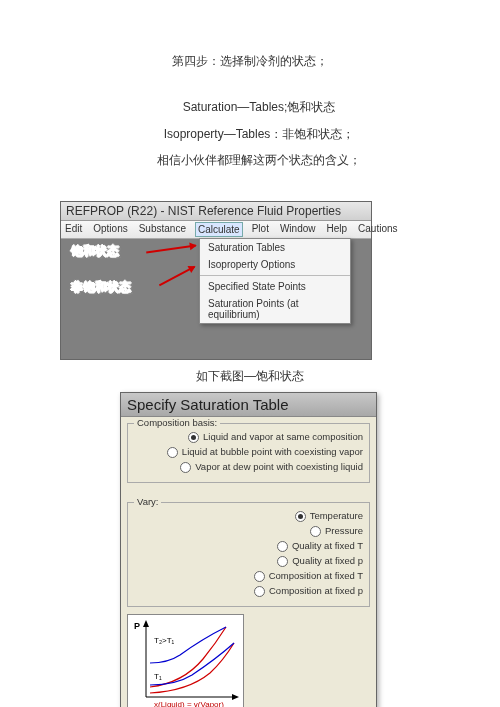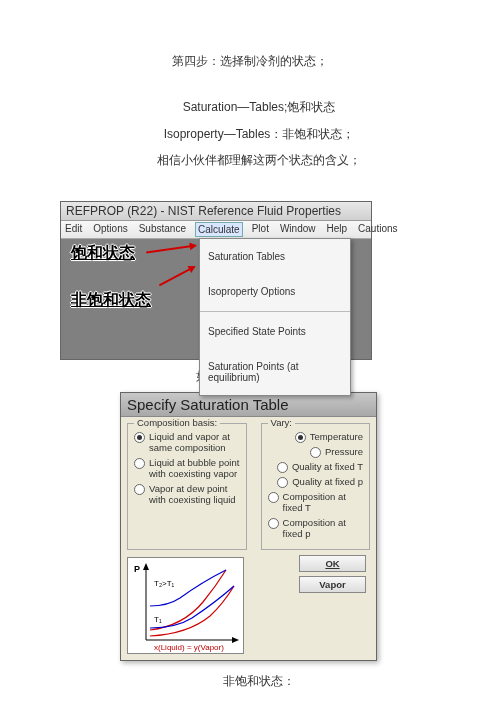--- a/index.html
+++ b/index.html
@@ -47,30 +47,29 @@
 .dropdown {
   position: absolute;
   left: 138px;
   top: -1px;
   width: 150px;
   background: #f5f5f5;
   border: 1px solid #888;
   box-shadow: 2px 2px 4px rgba(0,0,0,0.3);
   font-size: 10px;
 }
-.dropdown .mi { padding: 12px 8px; }
+.dropdown .mi { padding: 3px 8px; }
 .dropdown .sep { height:1px; background:#bbb; margin:2px 0; }
 .label-3d {
   position: absolute;
   font-weight: bold;
-  font-size: 16px;
-  color: #000000;
+  font-size: 12px;
+  color: #ffffff;
   text-shadow: 1px 0 #fff, -1px 0 #fff, 0 1px #fff, 0 -1px #fff, 2px 2px 0 #888;
   font-family: "SimHei", sans-serif;
-  text-decoration: underline;
 }
 .arrow-red {
   position: absolute;
   width: 50px;
   height: 2px;
   background: #d00000;
 }
 .arrow-red::after {
   content: "";
   position: absolute;
@@ -106,21 +105,21 @@
   position: relative;
 }
 .fieldset .legend {
   position: absolute;
   top: -7px;
   left: 6px;
   background: #ece9d8;
   padding: 0 3px;
   font-size: 9.5px;
 }
-.cols { display: flex; gap: 14px; }
+.cols { display: flex; gap: 14px; flex-direction: column; }
 .cols > div { flex: 1; }
 .radio-row { display: flex; align-items: flex-start; gap: 4px; margin: 3px 0; line-height: 1.2; justify-content: flex-end; }
 .radio {
   width: 9px; height: 9px; border: 1px solid #666; border-radius: 50%;
   background: #fff; flex: 0 0 auto; margin-top: 1px; position: relative;
 }
 .radio.on::after {
   content: ""; position: absolute; left: 2px; top: 2px; width: 5px; height: 5px;
   background: #333; border-radius: 50%;
 }
@@ -167,21 +166,21 @@
   <div class="gray-body">
     <div class="dropdown">
       <div class="mi">Saturation Tables</div>
       <div class="mi">Isoproperty Options</div>
       <div class="sep"></div>
       <div class="mi">Specified State Points</div>
       <div class="mi">Saturation Points (at equilibrium)</div>
     </div>
     <div class="label-3d" style="left:10px; top:4px;">饱和状态</div>
     <div class="arrow-red" style="left:85px; top:9px; transform:rotate(-8deg);"></div>
-    <div class="label-3d" style="left:10px; top:51px;">非饱和状态</div>
+    <div class="label-3d" style="left:10px; top:40px;">非饱和状态</div>
     <div class="arrow-red" style="left:96px; top:36px; width:40px; transform:rotate(-28deg);"></div>
   </div>
 </div>
 
 <div class="para">如下截图—饱和状态</div>
 
 <div class="sat-dialog">
   <div class="dlg-title">Specify Saturation Table</div>
   <div class="dlg-body">
     <div class="cols">

